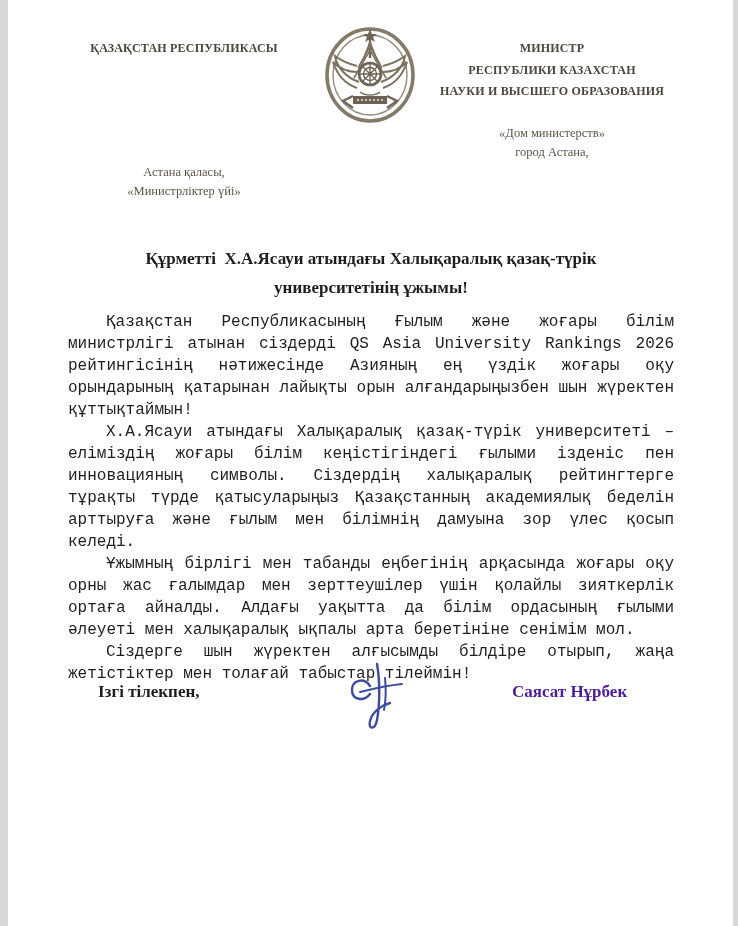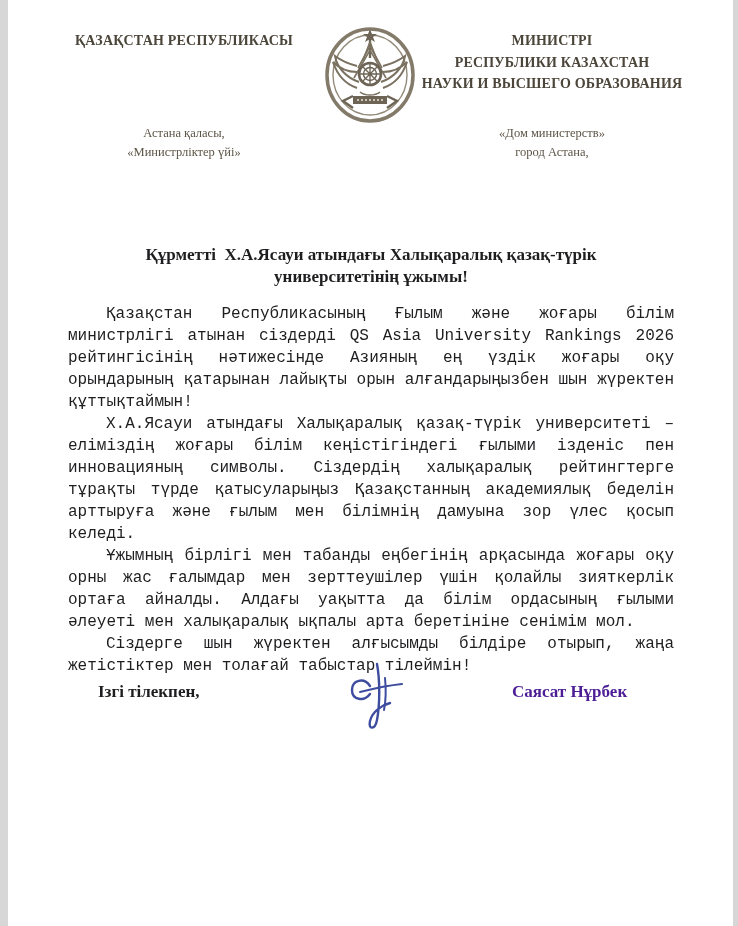--- a/index.html
+++ b/index.html
@@ -20,40 +20,40 @@
     left: 8px;
     right: 5px;
     top: 0;
     bottom: 0;
     background: #ffffff;
   }
 
   
   .lh-left, .lh-right {
     position: absolute;
-    top: 30px;
+    top: 38px;
     text-align: center;
     font-weight: bold;
-    font-size: 14px;
+    font-size: 12px;
     line-height: 21.5px;
     color: #4b453a;
     letter-spacing: 0.2px;
   }
   .lh-left  { left: 44px;  width: 264px; }
   .lh-right { left: 404px; width: 280px; }
 
   .addr-left, .addr-right {
     position: absolute;
     top: 124px;
     text-align: center;
     font-size: 12.5px;
     line-height: 19px;
     color: #5c5546;
   }
-  .addr-left  { left: 44px;  width: 264px; }
+  .addr-left  { left: 44px;  width: 264px; margin-top: 39px; }
   .addr-right { left: 404px; width: 280px; }
 
   .emblem {
     position: absolute;
     left: 305px;
     top: 22px;
     width: 114px;
     height: 102px;
   }
 
@@ -61,24 +61,24 @@
   .letter-body {
     position: absolute;
     left: 60px;
     top: 244px;
     width: 606px;
     color: #1e1e20;
   }
   .salutation {
     font-weight: bold;
     font-size: 17px;
-    line-height: 22px;
+    line-height: 29px;
     text-align: center;
     max-width: 530px;
-    margin: 0 auto 15px auto;
+    margin: 0 auto 9px auto;
     white-space: pre-wrap;
   }
   .para {
     font-size: 16px;
     line-height: 22px;
     text-align: justify;
     text-indent: 38px;
     font-family: Liberation Mono, monospace;
   }
 
@@ -150,21 +150,21 @@
 
           <path d="M40 74 L74 74 L74 82 L40 82 Z" fill="#6d6455" stroke="none"></path>
           <path d="M40 74 L30 79 L40 86 M74 74 L84 79 L74 86" stroke="#6d6455" stroke-width="2.4"></path>
 
           <path d="M44 78 L70 78" stroke="#e9e5da" stroke-width="1.6" stroke-dasharray="2 2"></path>
         </g>
       </svg>
     </div>
 
     <div class="lh-right">
-      <div>МИНИСТРІ</div>
+      <div>МИНИСТР</div>
       <div>РЕСПУБЛИКИ КАЗАХСТАН</div>
       <div>НАУКИ И ВЫСШЕГО ОБРАЗОВАНИЯ</div>
     </div>
 
     <div class="addr-left">
       <div>Астана қаласы,</div>
       <div>«Министрліктер үйі»</div>
     </div>
 
     <div class="addr-right">

